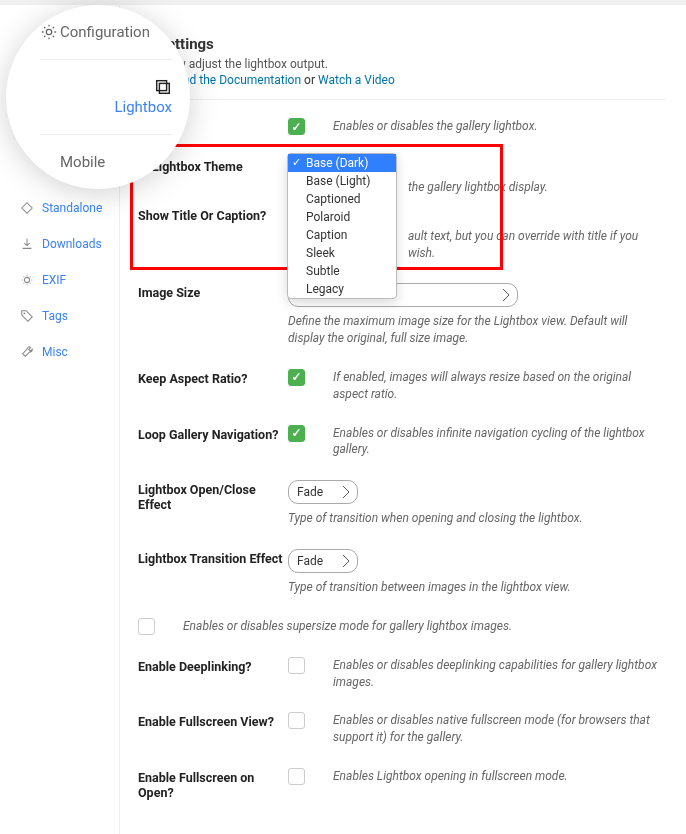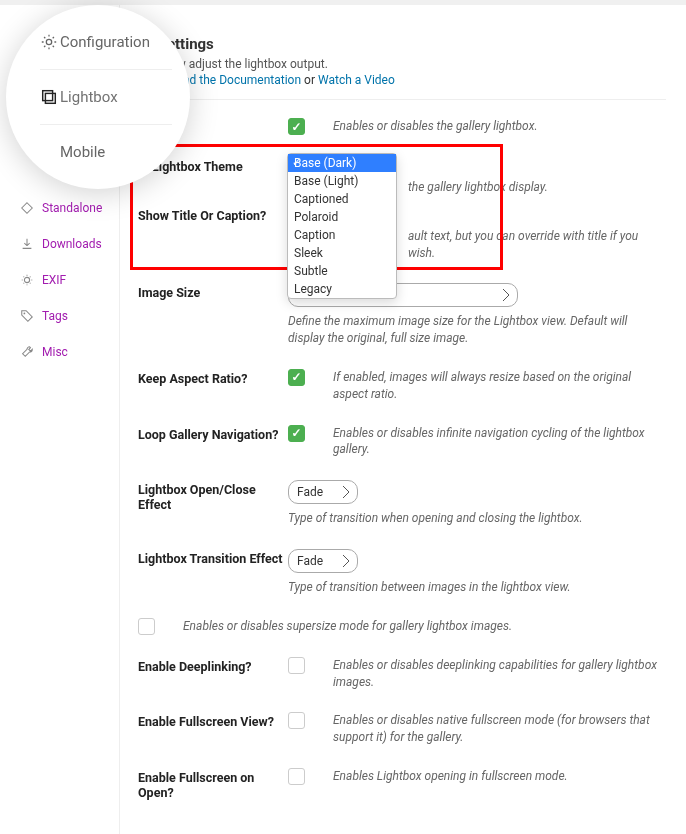--- a/index.html
+++ b/index.html
@@ -22,21 +22,21 @@
 }
 .sidebar {
   width: 120px;
   flex: 0 0 120px;
   border-right: 1px solid #eee;
   background: #fff;
   padding-top: 185px;
 }
 .sidebar-item {
   padding: 11px 10px 11px 20px;
-  color: #a21caf;
+  color: #3b82f6;
   font-size: 12px;
   display: flex;
   align-items: flex-end;
   gap: 8px;
   cursor: pointer;
 }
 .sidebar-item .icon { width: 14px; height: 14px; display: inline-flex; }
 .main {
   flex: 1;
   padding: 30px 20px 0 18px;
@@ -121,36 +121,36 @@
   padding: 0 18px 0 34px;
 }
 .zoom-item {
   display: flex;
   align-items: flex-end;
   gap: 2px;
   padding: 18px 0;
   font-size: 15px;
   color: #666;
 }
-.zoom-item.active { color: #737373; }
+.zoom-item.active { color: #3b82f6; flex-direction: column; }
 .zoom-item.first { border-bottom: 1px solid #eee; }
 .zoom-item.mid { border-bottom: 1px solid #eee; }
 .zoom-item .icon { width: 18px; height: 18px; display: inline-flex; }
 .dropdown {
   position: absolute;
   left: 287px; top: 153px;
   width: 110px;
   background: #fff;
   border: 1px solid #bbb;
   border-radius: 4px;
   box-shadow: 0 4px 12px rgba(0,0,0,.15);
   z-index: 40;
   font-size: 12px;
 }
-.dropdown-item { padding: 2px 8px 2px 6px; position: relative; cursor: pointer; color: #333; }
+.dropdown-item { padding: 2px 8px 2px 18px; position: relative; cursor: pointer; color: #333; }
 .dropdown-item.selected { background: #2f7fff; color: #fff; }
 .dropdown-item.selected::before { content: "✓"; position: absolute; left: 4px; font-size: 11px; }
 svg { width: 100%; height: 100%; }
 </style>
 </head>
 <body>
 
 <div class="page">
   <div class="sidebar">
     <div class="sidebar-item">

